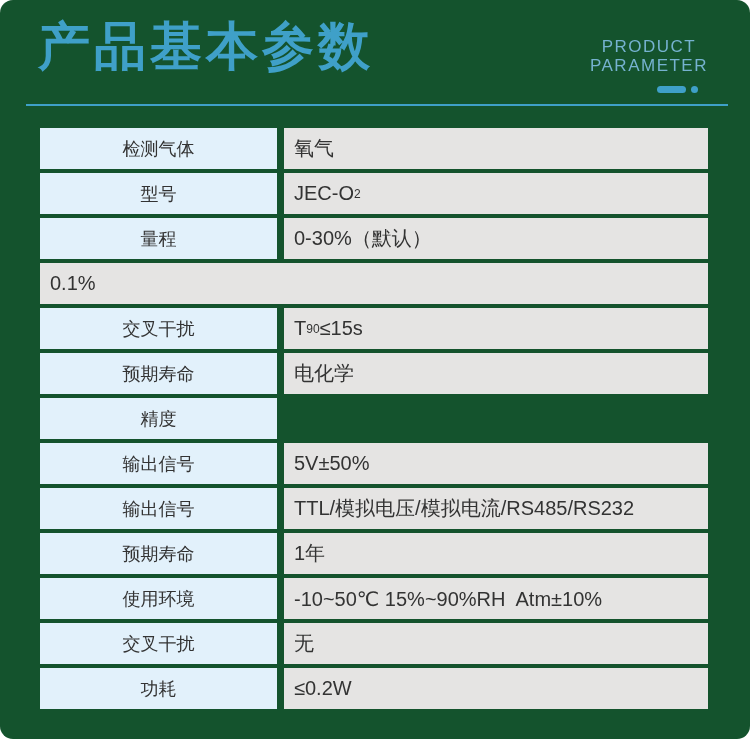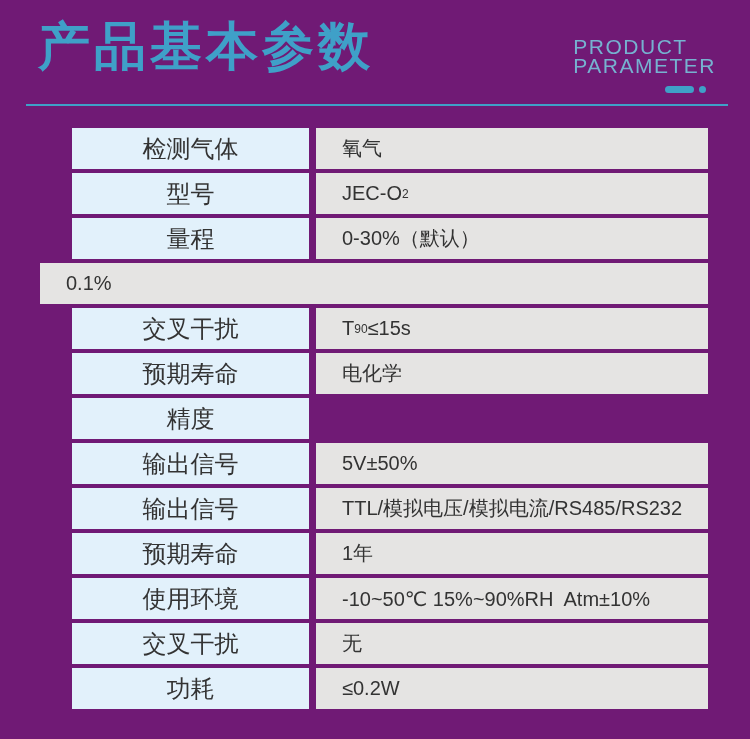--- a/index.html
+++ b/index.html
@@ -1,31 +1,31 @@
 <!DOCTYPE html>
 <html style="--accent: #3fa0c8; --accent_light: #76b2d0; --label_bg: #e2f1fb; --value_bg: #e5e4e3; --text: #333333;"><head>
 <meta charset="utf-8">
 <style>
   html,body { margin:0; padding:0; }
   body {
     width:750px; height:739px; background:#ffffff;
     font-family:"Liberation Sans","DejaVu Sans",sans-serif;
     -webkit-font-smoothing:antialiased;
   }
-  .canvas { position:relative; width:750px; height:739px; overflow:hidden; background:#701a75; }
+  .canvas { position:relative; width:750px; height:739px; overflow:hidden; background:#14532d;border-radius:13px; }
 
   
   .page-title {
     position:absolute; left:38px; top:16px; margin:0;
     font-size:52px; line-height:60px; font-weight:bold;
     letter-spacing:4px; color:var(--accent,#3fa0c8);
   }
   .eng-block {
-    position:absolute; right:34px; top:37px; text-align:left;
-    font-size:21px; line-height:19px; letter-spacing:1.5px;
+    position:absolute; right:42px; top:37px; text-align:center;
+    font-size:17px; line-height:19px; letter-spacing:1.5px;
     color:var(--accent_light,#76b2d0); font-weight:400;
   }
   .dashdot {
     margin-top:11px; display:flex; justify-content:flex-end;
     align-items:center; gap:5px; padding-right:10px;
   }
   .dash { width:29px; height:7px; border-radius:4px; background:var(--accent,#3fa0c8); }
   .dot  { width:7px;  height:7px; border-radius:50%;  background:var(--accent,#3fa0c8); }
 
   .divider {
@@ -35,25 +35,25 @@
 
   
   .spec-table {
     position:absolute; left:40px; top:128px; width:668px;
     display:flex; flex-direction:column; gap:4px;
   }
   .row { display:flex; gap:7px; height:41px; }
   .label-cell {
     width:237px; flex:0 0 237px; background:var(--label_bg,#e2f1fb);
     display:flex; align-items:center; justify-content:center;
-    font-size:24px; color:var(--text,#333333);margin-left:32px;
+    font-size:18px; color:var(--text,#333333);
   }
   .value-cell {
     flex:1; background:var(--value_bg,#e5e4e3);
-    display:flex; align-items:center; padding-left:26px;
+    display:flex; align-items:center; padding-left:10px;
     font-size:20px; color:var(--text,#333333); white-space:pre;
   }
   .value-cell sub { font-size:12px; line-height:0; vertical-align:-4px; }
 </style>
 </head>
 <body>
 
 <div class="canvas">
 
   <h1 class="page-title">产品基本参数</h1>

